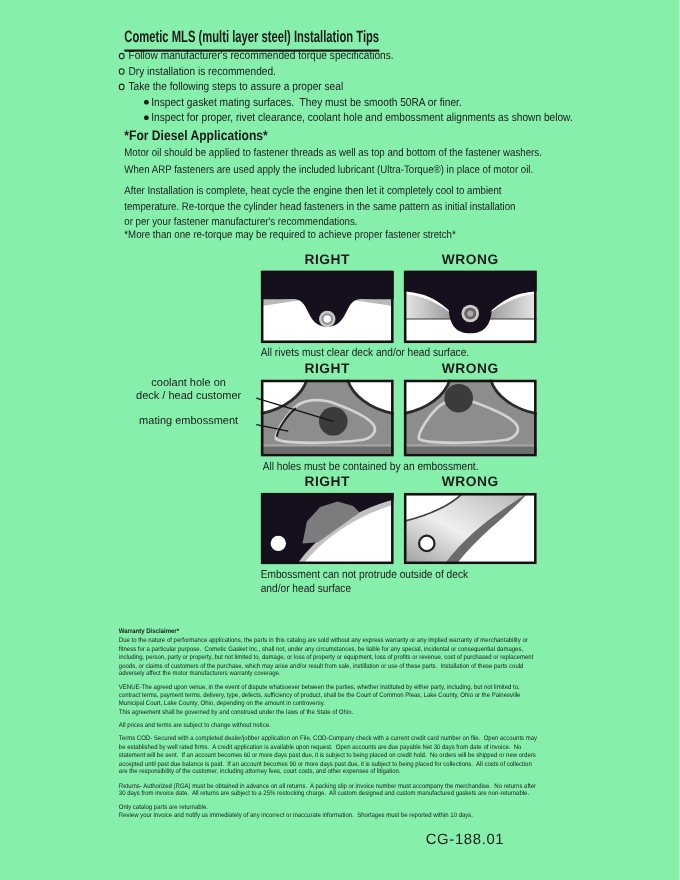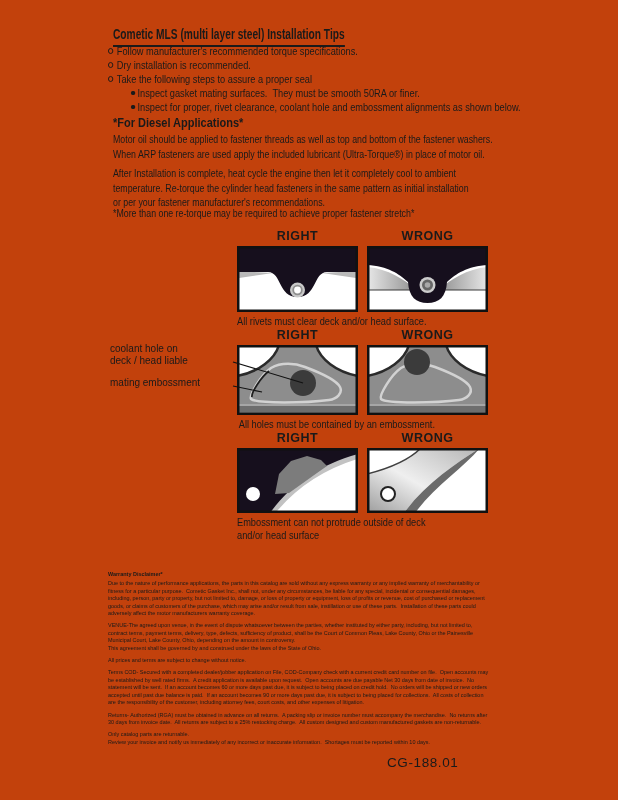--- a/index.html
+++ b/index.html
@@ -1,16 +1,16 @@
 <!DOCTYPE html>
 <html><head>
 <meta charset="utf-8">
 <style>
   html,body{margin:0;padding:0;background:#ffffff;}
-  .page{position:relative;width:618px;height:800px;background:#c2410c;
+  .page{position:relative;width:618px;height:800px;background:#86efac;
         font-family:"Liberation Sans",sans-serif;color:#1a1a1a;overflow:hidden;}
   .condense{transform:scaleX(0.88);transform-origin:0 0;}
   .line,.b-line span{white-space:pre;}
 
   .title{position:absolute;left:113px;top:25px;font-size:15px;font-weight:bold;
          transform:scaleX(0.68);transform-origin:0 0;border-bottom:2.2px solid #1a1a1a;
          padding-bottom:3px;white-space:pre;}
 
   .intro{position:absolute;left:108px;top:44px;font-size:10.5px;}
   .b-line{display:flex;align-items:center;height:14px;}
@@ -24,21 +24,21 @@
 
   .pair{position:absolute;left:237px;width:251px;}
   .pair1{top:229px;} .pair2{top:328px;} .pair3{top:431px;}
   .pair-row{display:flex;gap:9px;}
   .cell{width:121px;}
   .rw{text-align:center;font-size:12.5px;font-weight:bold;letter-spacing:0.5px;height:15px;margin-bottom:2px;}
   .dbox svg{display:block;}
   .caption{font-size:10.5px;line-height:13px;margin-top:3px;}
   .cap2{padding-left:2px;}
 
-  .callout{position:absolute;left:110px;width:123px;font-size:10px;line-height:12px;text-align:left;}
+  .callout{position:absolute;left:110px;width:123px;font-size:10px;line-height:12px;text-align:center;}
   .co1{top:343px;} .co2{top:377px;}
   .leads{position:absolute;left:110px;top:340px;z-index:5;}
 
   .legal{position:absolute;left:108px;top:571px;width:470px;font-size:6px;line-height:7.4px;
          transform:scaleX(0.91);transform-origin:0 0;}
   .legal .lp{margin:0 0 5px 0;}
   .legal-h{font-weight:bold;margin-bottom:2px;white-space:pre;}
 
   .cg{position:absolute;left:387px;top:755px;font-size:13.5px;letter-spacing:0.6px;white-space:pre;}
 </style>
@@ -173,21 +173,21 @@
         </div>
       </div>
     </div>
     <div class="caption cap2 condense">
         <div class="line">All holes must be contained by an embossment.</div>
       </div>
   </div>
 
   <div class="callout co1">
       <div class="line">coolant hole on</div>
-      <div class="line">deck / head liable</div>
+      <div class="line">deck / head customer</div>
     </div>
   <div class="callout co2">
     <span class="line">mating embossment</span>
   </div>
   <svg class="leads" width="260" height="70" viewBox="0 0 260 70">
     <line x1="123" y1="22" x2="193" y2="43" stroke="#111111" stroke-width="1.1"></line>
     <line x1="123" y1="46" x2="152" y2="52" stroke="#111111" stroke-width="1.1"></line>
   </svg>
 
   <div class="pair pair3">

